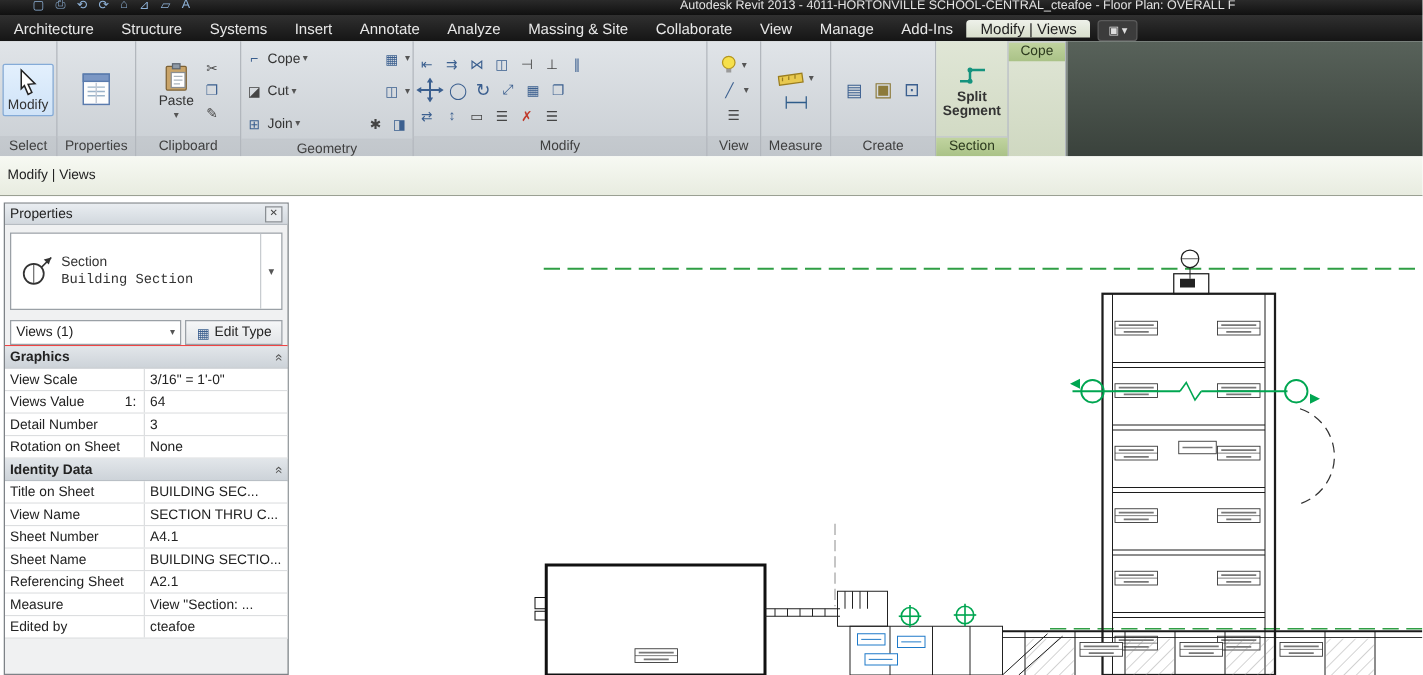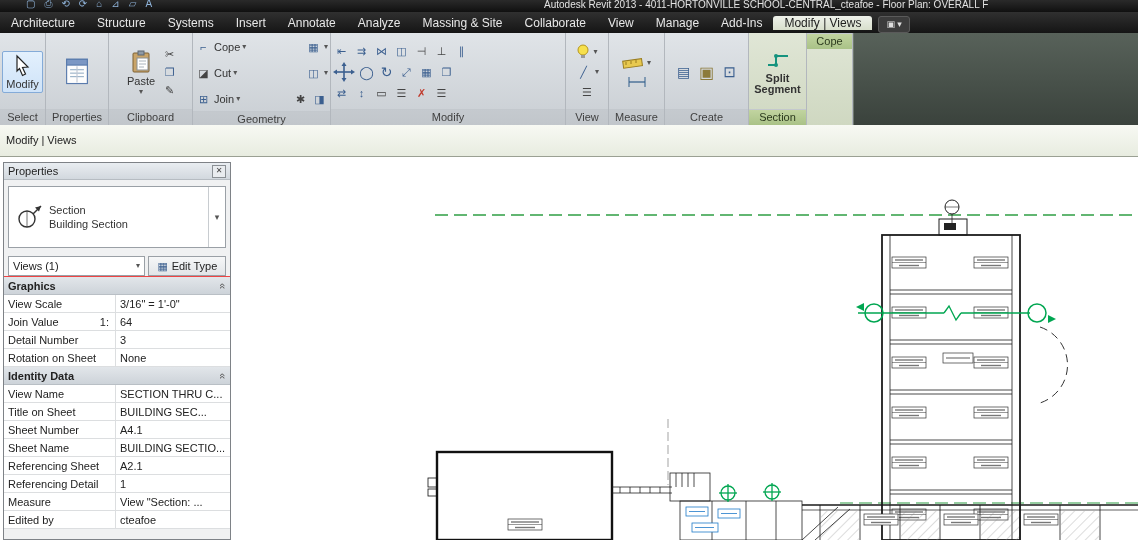--- a/index.html
+++ b/index.html
@@ -46,21 +46,21 @@
 
   
   .palette{position:absolute;left:3px;top:5px;width:228px;bottom:0;border:1px solid #7e8287;background:#f0f1f2;box-sizing:border-box;font-size:11px;color:#222;}
   .pal-header{height:16px;background:linear-gradient(#e9edf1,#d2d8de);border-bottom:1px solid #b6bcc2;display:flex;align-items:center;padding:0 4px;}
   .pal-title{flex:1;font-size:11px;color:#222;}
   .pal-close{width:12px;height:11px;border:1px solid #8a8f94;background:#e9ecef;font-size:8px;line-height:9px;text-align:center;color:#444;}
   .type-selector{margin:6px 4px 0 4px;height:60px;background:#fff;border:1px solid #9aa0a6;display:flex;align-items:stretch;}
   .ts-icon{width:40px;display:flex;align-items:center;justify-content:center;}
   .ts-text{flex:1;display:flex;flex-direction:column;justify-content:center;gap:2px;}
   .ts-text .cat{color:#333;}
-  .ts-text .typ{color:#333;}
+  .ts-text .typ{color:#333;font-family:Liberation Mono, monospace;}
   .ts-arrow{width:16px;border-left:1px solid #c8ccd0;display:flex;align-items:center;justify-content:center;color:#555;font-size:9px;}
   .sel-row{margin:8px 4px 0 4px;display:flex;gap:3px;height:20px;}
   .views-combo{flex:1;background:#fff;border:1px solid #9aa0a6;display:flex;align-items:center;padding:0 4px;}
   .views-combo .vtext{flex:1;}
   .edit-type{width:76px;background:linear-gradient(#f6f7f8,#e2e5e8);border:1px solid #9aa0a6;display:flex;align-items:center;justify-content:center;gap:3px;}
   .pgrid{margin-top:0;border-top:1px solid #ef4444;}
   .pg-row{display:flex;height:18px;border-bottom:1px solid #dcdee0;background:#fff;box-sizing:border-box;align-items:center;}
   .pg-row.group{background:linear-gradient(#e2e6ea,#cdd3d9);font-weight:bold;padding:0 4px;border-bottom:1px solid #b9bfc5;}
   .pg-row.group .chev{margin-left:auto;display:inline-block;transform:rotate(90deg);color:#555;font-weight:normal;}
   .pl{width:112px;padding:0 4px;box-sizing:border-box;border-right:1px solid #dcdee0;overflow:hidden;white-space:nowrap;display:flex;align-items:center;height:100%;}
@@ -344,60 +344,56 @@
         <div class="pg-row group">
           <span>Graphics</span>
           <span class="chev">«</span>
         </div>
         <div class="pg-row">
           <div class="pl">View Scale</div>
           <div class="pv">3/16" = 1'-0"</div>
         </div>
         <div class="pg-row">
           <div class="pl">
-            <span>Join Value</span>
+            <span>Views Value</span>
             <span class="l2">1:</span>
           </div>
           <div class="pv">64</div>
         </div>
         <div class="pg-row">
           <div class="pl">Detail Number</div>
           <div class="pv">3</div>
         </div>
         <div class="pg-row">
           <div class="pl">Rotation on Sheet</div>
           <div class="pv">None</div>
         </div>
         <div class="pg-row group">
           <span>Identity Data</span>
           <span class="chev">«</span>
         </div>
         <div class="pg-row">
+          <div class="pl">Title on Sheet</div>
+          <div class="pv">BUILDING SEC...</div>
+        </div>
+        <div class="pg-row">
           <div class="pl">View Name</div>
           <div class="pv">SECTION THRU C...</div>
         </div>
         <div class="pg-row">
-          <div class="pl">Title on Sheet</div>
-          <div class="pv">BUILDING SEC...</div>
-        </div>
-        <div class="pg-row">
           <div class="pl">Sheet Number</div>
           <div class="pv">A4.1</div>
         </div>
         <div class="pg-row">
           <div class="pl">Sheet Name</div>
           <div class="pv">BUILDING SECTIO...</div>
         </div>
         <div class="pg-row">
           <div class="pl">Referencing Sheet</div>
           <div class="pv">A2.1</div>
-        </div>
-        <div class="pg-row">
-          <div class="pl">Referencing Detail</div>
-          <div class="pv">1</div>
         </div>
         <div class="pg-row">
           <div class="pl">Measure</div>
           <div class="pv">View "Section: ...</div>
         </div>
         <div class="pg-row">
           <div class="pl">Edited by</div>
           <div class="pv">cteafoe</div>
         </div>
       </div>

